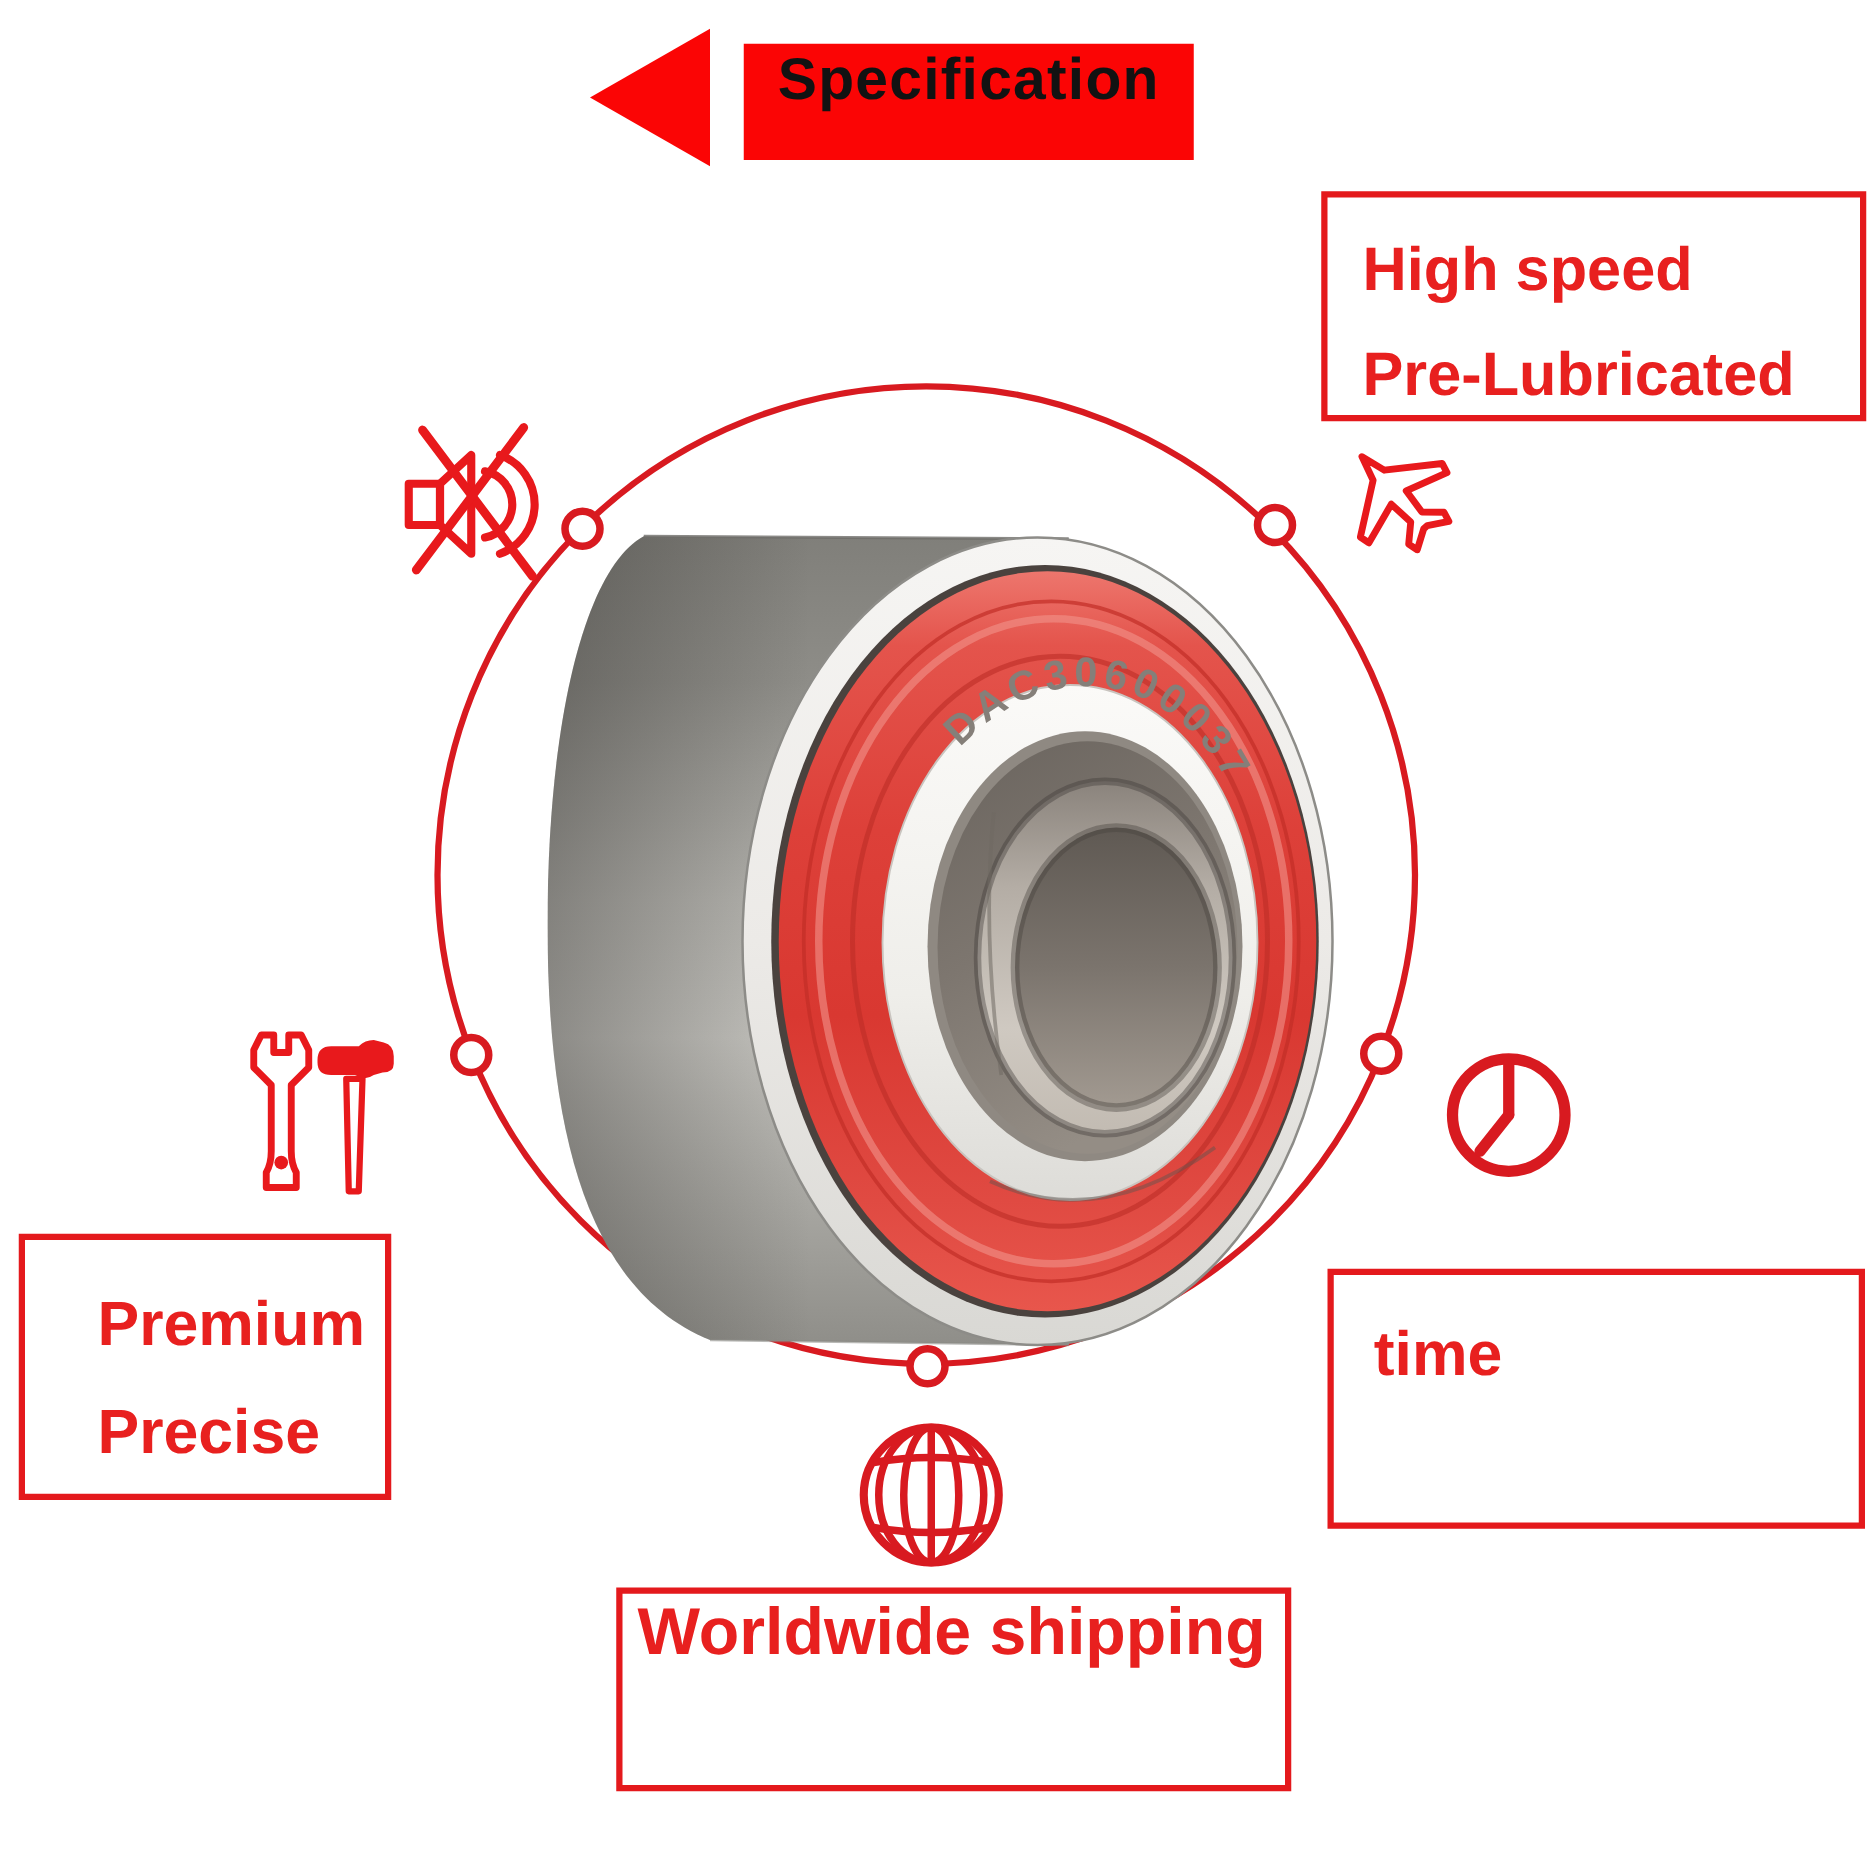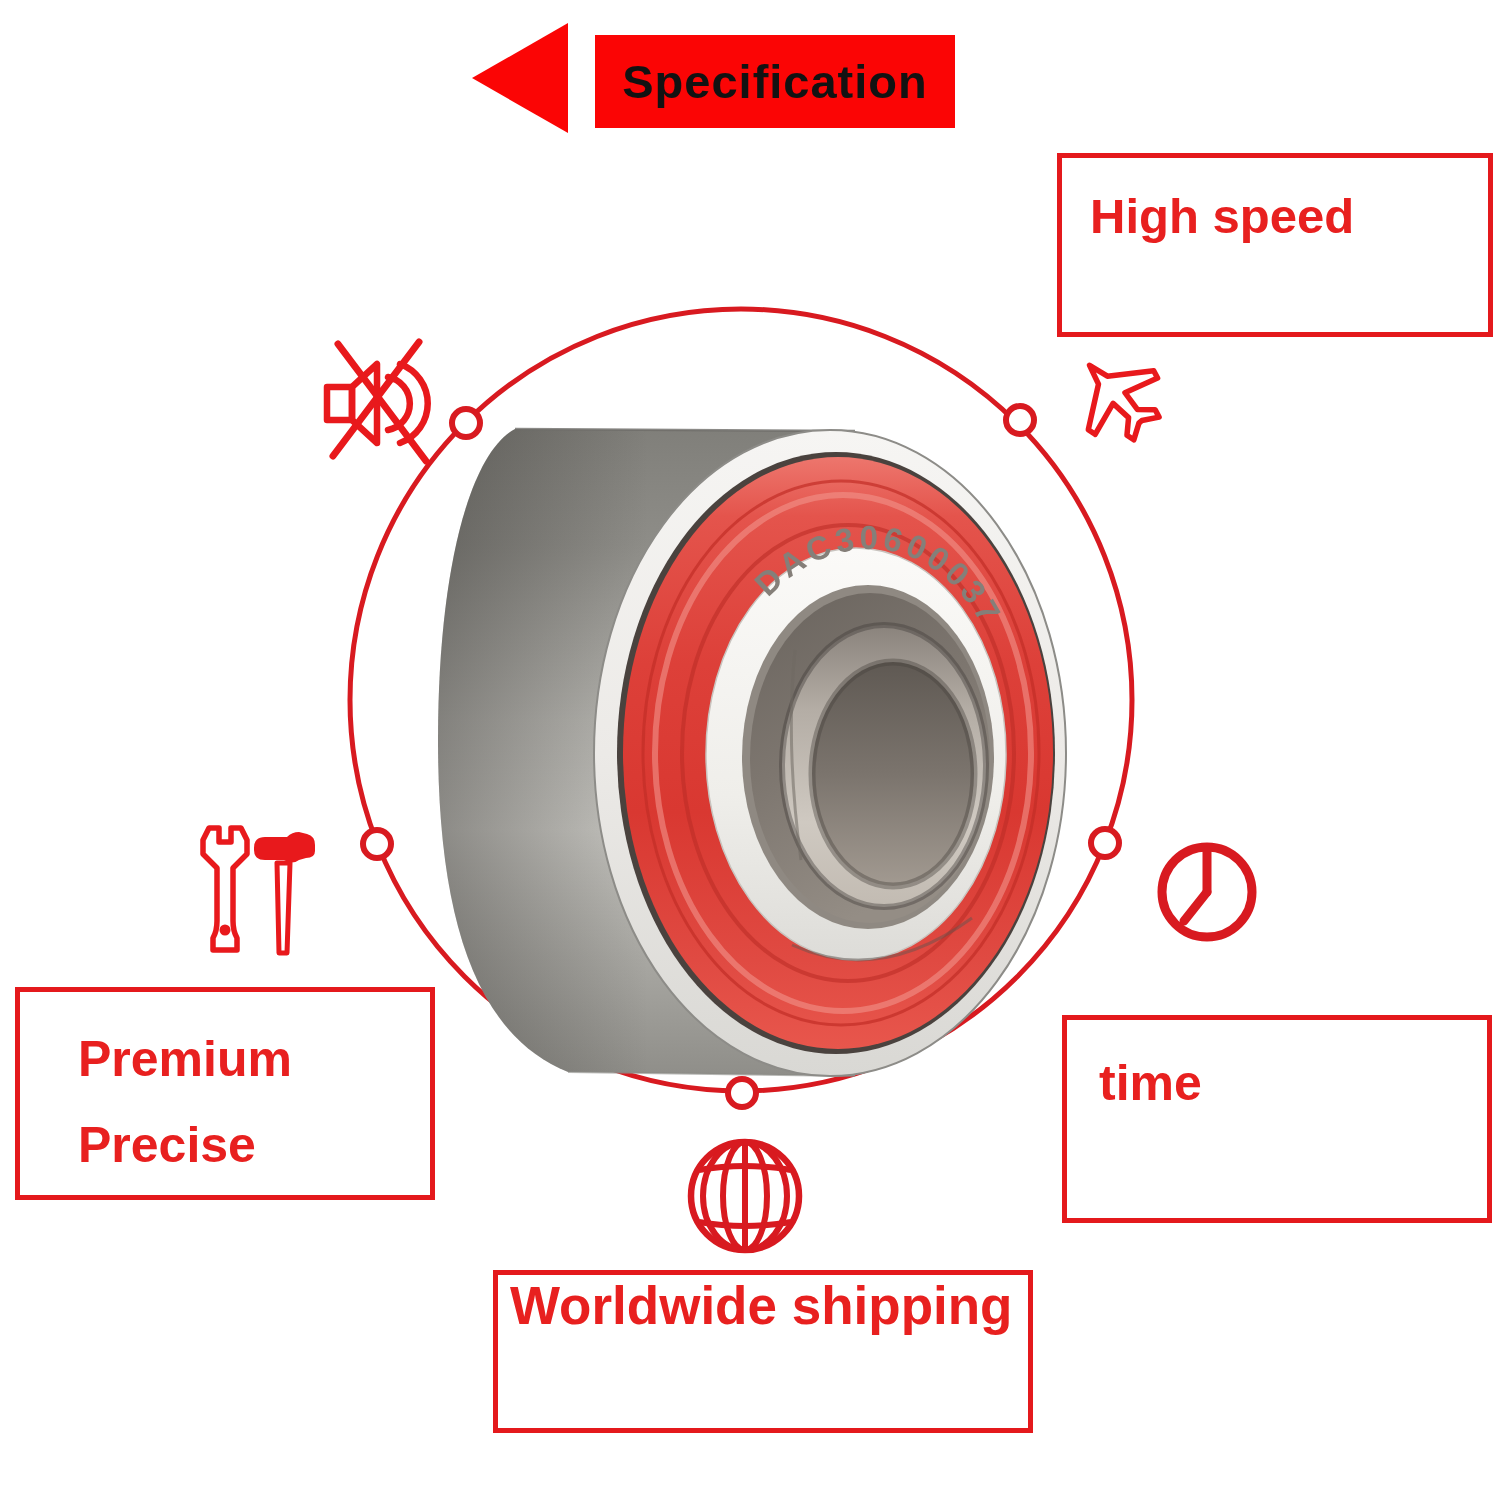--- a/index.html
+++ b/index.html
@@ -9,34 +9,34 @@
   }
   .layer{position:absolute;left:0;top:0;}
   
   .banner-arrow{
     position:absolute;left:472px;top:23px;width:0;height:0;
     border-top:55px solid transparent;border-bottom:55px solid transparent;
     border-right:96px solid #fb0505;
   }
   .banner-rect{
     position:absolute;left:595px;top:35px;width:360px;height:93px;
-    background:#fb0505;color:#121212;display:flex;align-items:center;justify-content:center;
+    background:#fb0505;color:#121212;display:flex;align-items:flex-start;justify-content:center;
     font-size:47px;font-weight:bold;letter-spacing:1px;
   }
   
   .callout{
     position:absolute;box-sizing:border-box;border:5px solid #e4191c;background:#ffffff;
     color:#e8201f;font-weight:bold;
   }
   .callout .ln{display:block;white-space:nowrap;}
   .box-low-noise{left:22px;top:178px;width:308px;height:137px;
     display:flex;align-items:center;padding-left:18px;font-size:50px;}
   .box-high-speed{left:1057px;top:153px;width:436px;height:184px;
     padding:16px 16px 0 28px;font-size:49px;line-height:84px;}
-  .box-premium{left:15px;top:987px;width:420px;height:213px;
+  .box-premium{left:15px;top:987px;width:298px;height:213px;
     padding:24px 0 0 58px;font-size:50px;line-height:86px;box-sizing:border-box;}
   .box-longer{left:1062px;top:1015px;width:430px;height:208px;
     padding:18px 0 0 32px;font-size:50px;line-height:90px;}
   .box-worldwide{left:493px;top:1270px;width:540px;height:163px;
     display:flex;align-items:flex-start;padding-left:12px;font-size:53px;}
   svg text{font-family:"Liberation Sans","DejaVu Sans",sans-serif;}
 </style>
 </head>
 <body>
 
@@ -181,20 +181,21 @@
   </svg>
 
   <div class="banner-arrow"></div>
   <div class="banner-rect">
     <span>Specification</span>
   </div>
 
 
   <div class="callout box-high-speed">
     <span class="ln">High speed</span>
+    <span class="ln">Pre-Lubricated</span>
   </div>
 
   <div class="callout box-premium">
     <span class="ln">Premium</span>
     <span class="ln">Precise</span>
   </div>
 
   <div class="callout box-longer">
     <span class="ln">time</span>
   </div>

